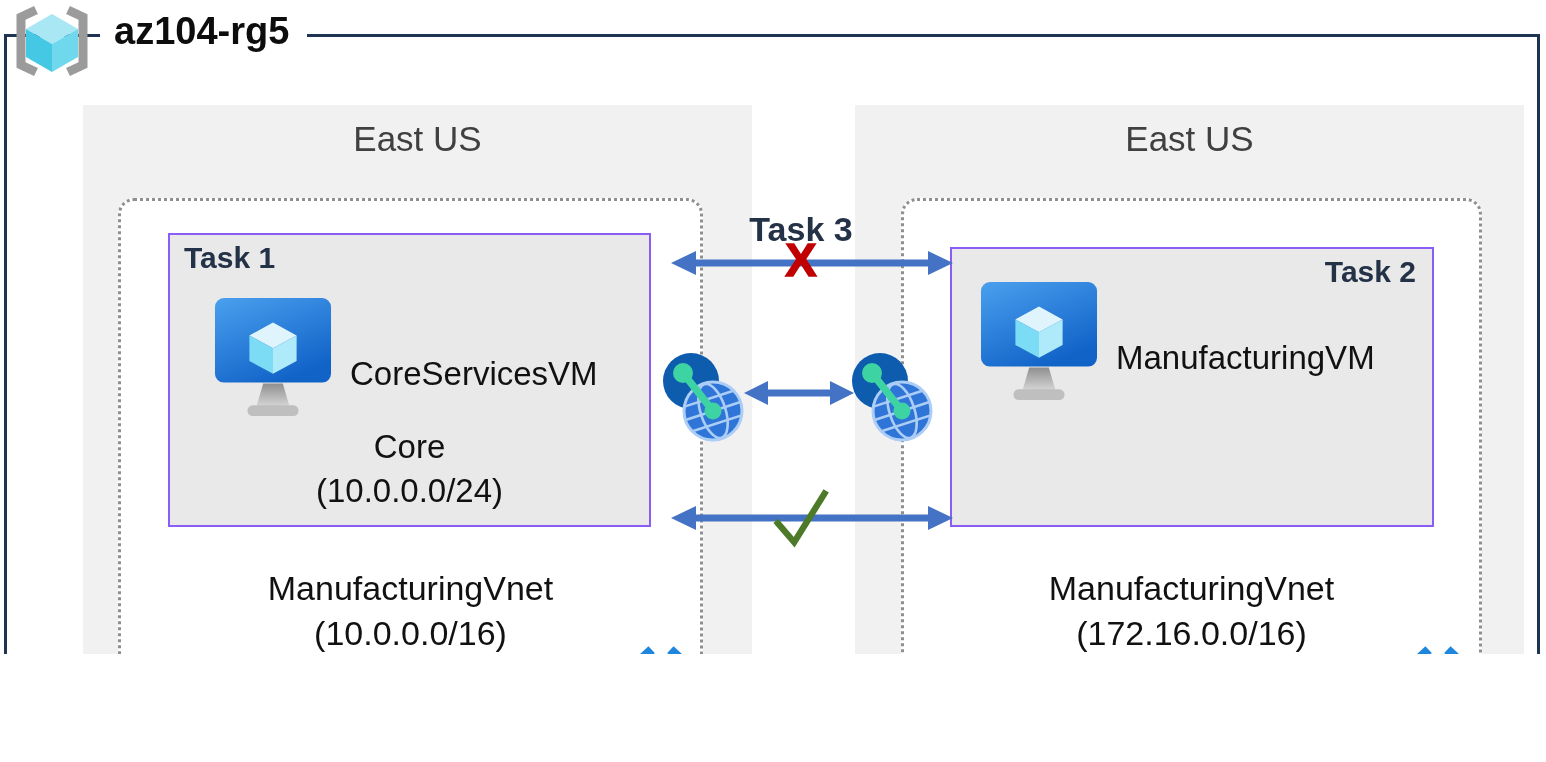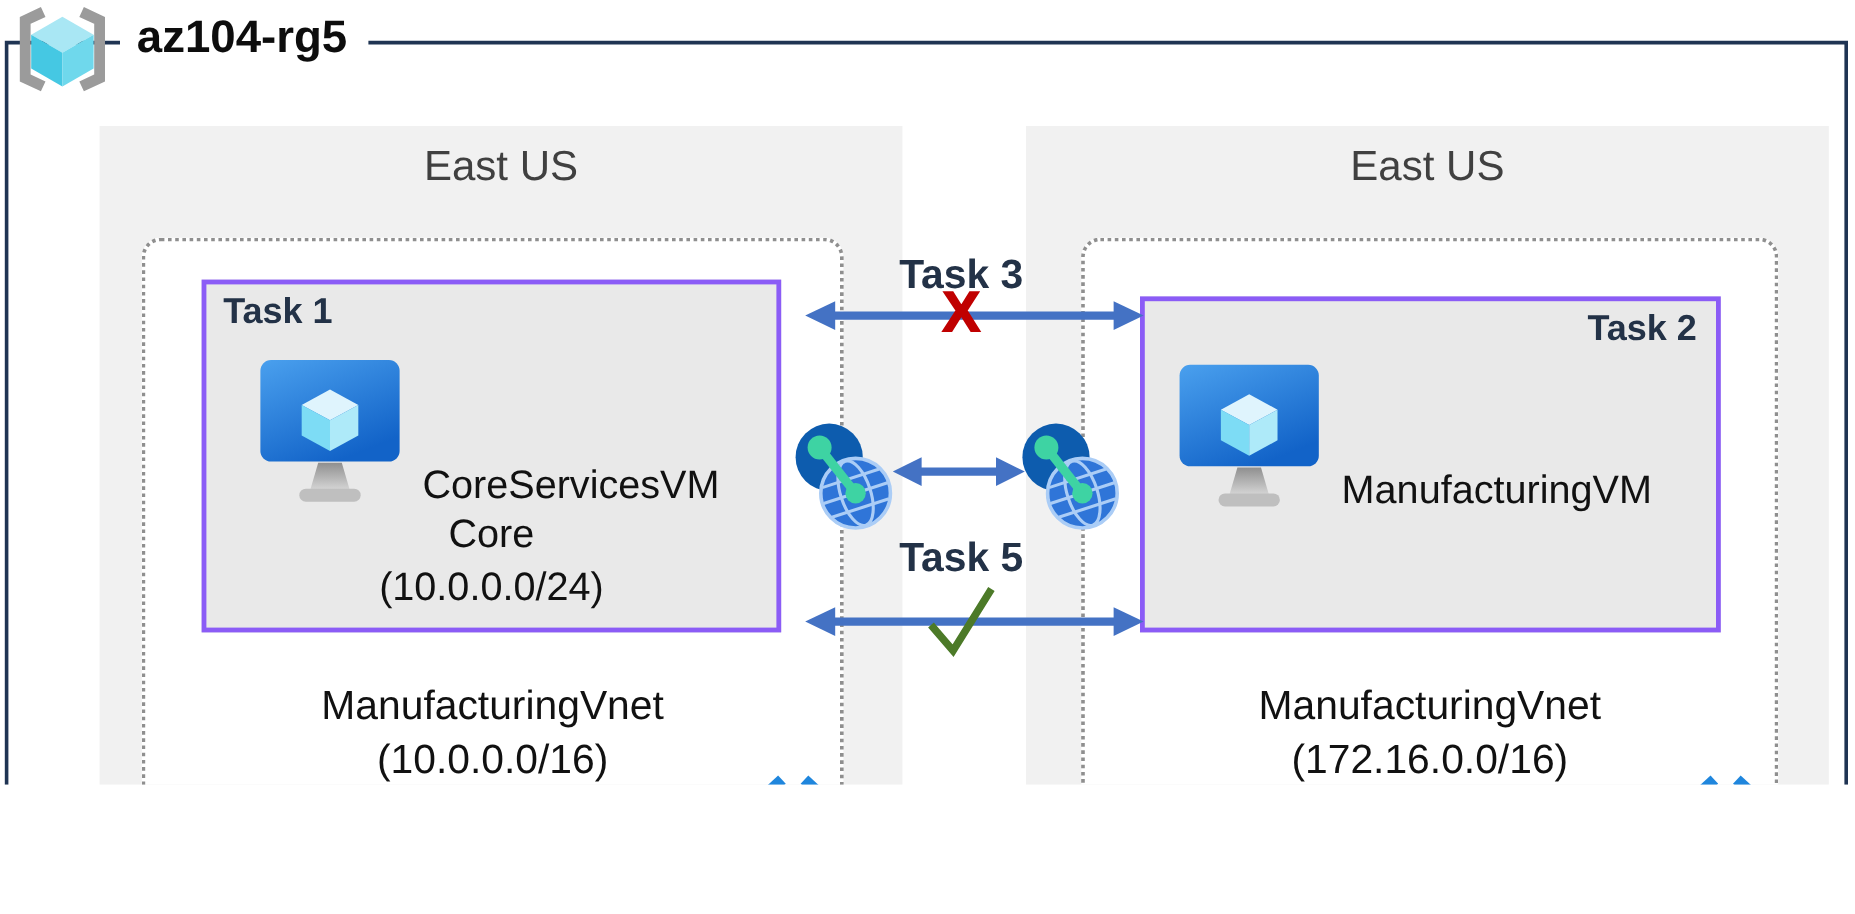--- a/index.html
+++ b/index.html
@@ -59,40 +59,40 @@
     height: 480px;
     background: #ffffff;
     border: 3px dotted #8f8f8f;
     border-radius: 16px;
   }
   .vnet-box.left { left: 118px; width: 585px; }
   .vnet-box.right { left: 901px; width: 581px; }
   .subnet-box {
     position: absolute;
     background: var(--subnet-bg);
-    border: 4px solid #8b5cf6;
+    border: 2px solid #8b5cf6;
   }
   .subnet-box.left { left: 168px; top: 233px; width: 483px; height: 294px; }
   .subnet-box.right { left: 950px; top: 247px; width: 484px; height: 280px; }
   .task-corner {
     position: absolute;
     top: 6px;
     font-size: 30px;
     font-weight: bold;
     color: var(--task-label);
   }
   .task-corner.tl { left: 14px; }
   .task-corner.tr { right: 16px; }
   .vm-row {
     position: absolute;
     display: flex;
-    align-items: flex-end;
+    align-items: center;
   }
   .subnet-box.left .vm-row { left: 44px; top: 62px; }
-  .subnet-box.right .vm-row { left: 28px; top: 52px; }
+  .subnet-box.right .vm-row { left: 28px; top: 32px; }
   .vm-name {
     font-size: 33px;
     color: #111;
     margin-left: 18px;
     margin-top: 30px;
     white-space: nowrap;
   }
   .subnet-name {
     position: absolute;
     left: 0; right: 0;
@@ -273,21 +273,20 @@
       <ellipse cx="53" cy="61" rx="12.5" ry="28"></ellipse>
       <line x1="25" y1="61" x2="81" y2="61"></line>
       <line x1="28" y1="48" x2="78" y2="48"></line>
       <line x1="28" y1="74" x2="78" y2="74"></line>
     </g>
     <line x1="23" y1="23" x2="53" y2="61" stroke="#3ed3a3" stroke-width="7.5"></line>
     <circle cx="23" cy="23" r="10" fill="#3ed3a3"></circle>
     <circle cx="53" cy="61" r="8.5" fill="#3ed3a3"></circle>
   </svg>
 
-  <div class="task-label task5-label">Task 5</div>
   <svg class="arrow-svg" style="left:669px; top:502px;" width="286" height="32" viewBox="0 0 286 32">
     <line class="arrow-line" x1="22" y1="16" x2="264" y2="16"></line>
     <polygon class="arrow-head" points="2,16 27,4 27,28"></polygon>
     <polygon class="arrow-head" points="284,16 259,4 259,28"></polygon>
   </svg>
   <svg class="check-svg" width="62" height="66" viewBox="0 0 64 68">
     <path class="check-path" d="M6 38 L25 60 L58 7"></path>
   </svg>
 
   <svg class="vnet-glyph left" width="92" height="60" viewBox="0 0 96 64">

